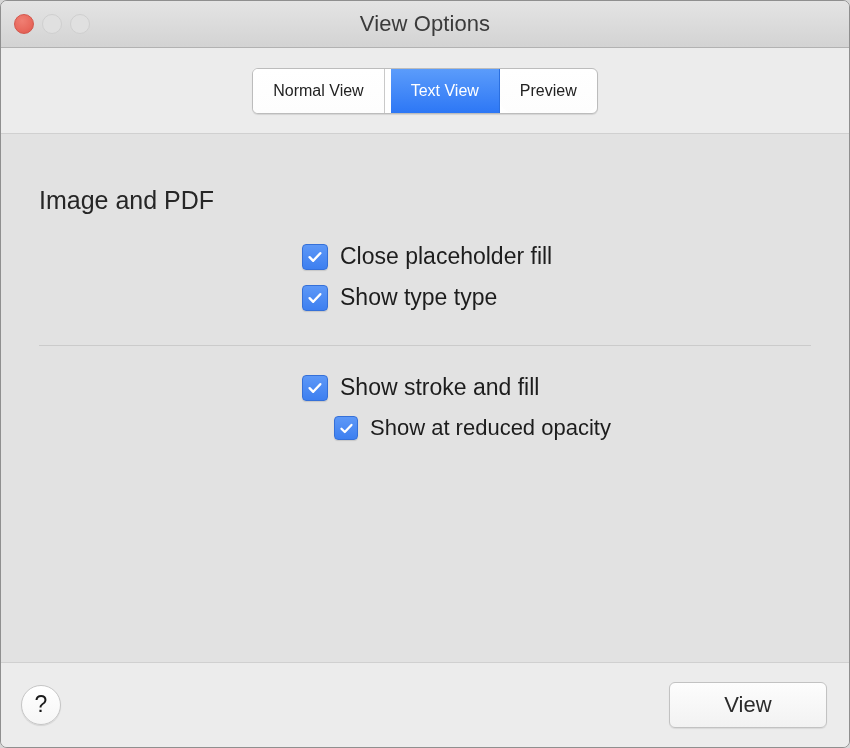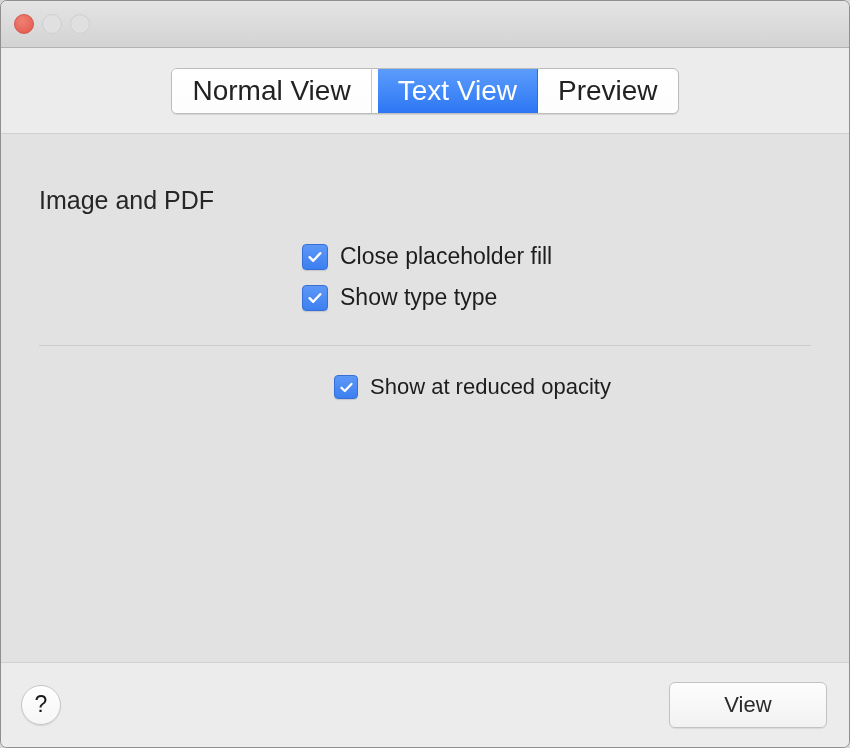--- a/index.html
+++ b/index.html
@@ -85,21 +85,21 @@
     overflow: hidden;
     border: 1px solid #bcbcbc;
     box-shadow: 0 1px 1px rgba(0,0,0,0.10);
     background: #fff;
   }
   .segment {
     display: flex;
     align-items: center;
     justify-content: center;
     padding: 16px 20px;
-    font-size: 28px;
+    font-size: 16px;
     color: #222;
     background: linear-gradient(to bottom, #ffffff 0%, #fdfdfd 100%);
     border-right: 1px solid #c9c9c9;
     cursor: default;
     white-space: nowrap;
   }
   .segment:last-child { border-right: none; border-radius: 14px; }
   .segment.selected {
     background: linear-gradient(to bottom, #5b9cfb 0%, #2d77f5 100%);
     color: #ffffff;
@@ -218,20 +218,21 @@
 <body>
 
 <div class="window">
 
   <div class="titlebar">
     <div class="traffic-lights">
       <div class="light close"></div>
       <div class="light disabled"></div>
       <div class="light disabled"></div>
     </div>
+    <div class="window-title">View Options</div>
   </div>
 
   <div class="toolbar">
     <div class="segmented">
       <div class="segment">Normal View</div>
       <div class="segment selected">Text View</div>
       <div class="segment">Preview</div>
     </div>
   </div>
 
@@ -255,20 +256,28 @@
           </svg>
         </span>
         <span class="check-label">Show type type</span>
       </div>
     </div>
 
     <div class="divider"></div>
 
 
     <div class="checkbox-group">
+      <div class="check-row indent-1">
+        <span class="checkbox">
+          <svg width="16" height="16" viewBox="0 0 16 16" aria-hidden="true">
+            <path d="M2.6 8.2 L6.2 11.8 L13.3 4.2" fill="none" stroke="#ffffff" stroke-width="2.4" stroke-linecap="round" stroke-linejoin="round"></path>
+          </svg>
+        </span>
+        <span class="check-label">Show stroke and fill</span>
+      </div>
       <div class="check-row indent-2">
         <span class="checkbox small">
           <svg width="15" height="15" viewBox="0 0 16 16" aria-hidden="true">
             <path d="M2.6 8.2 L6.2 11.8 L13.3 4.2" fill="none" stroke="#ffffff" stroke-width="2.4" stroke-linecap="round" stroke-linejoin="round"></path>
           </svg>
         </span>
         <span class="check-label">Show at reduced opacity</span>
       </div>
     </div>
 

